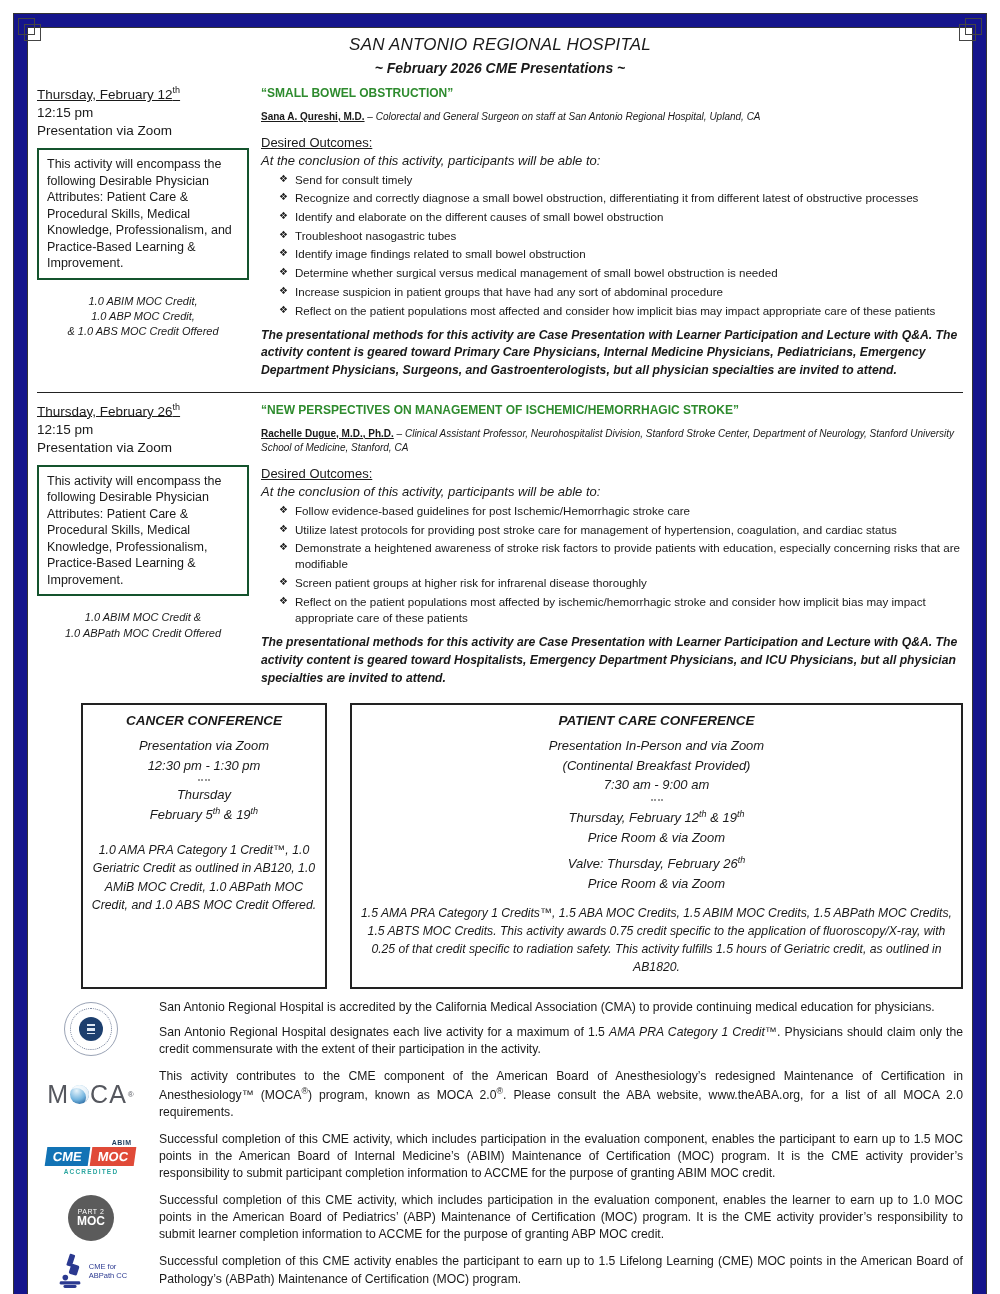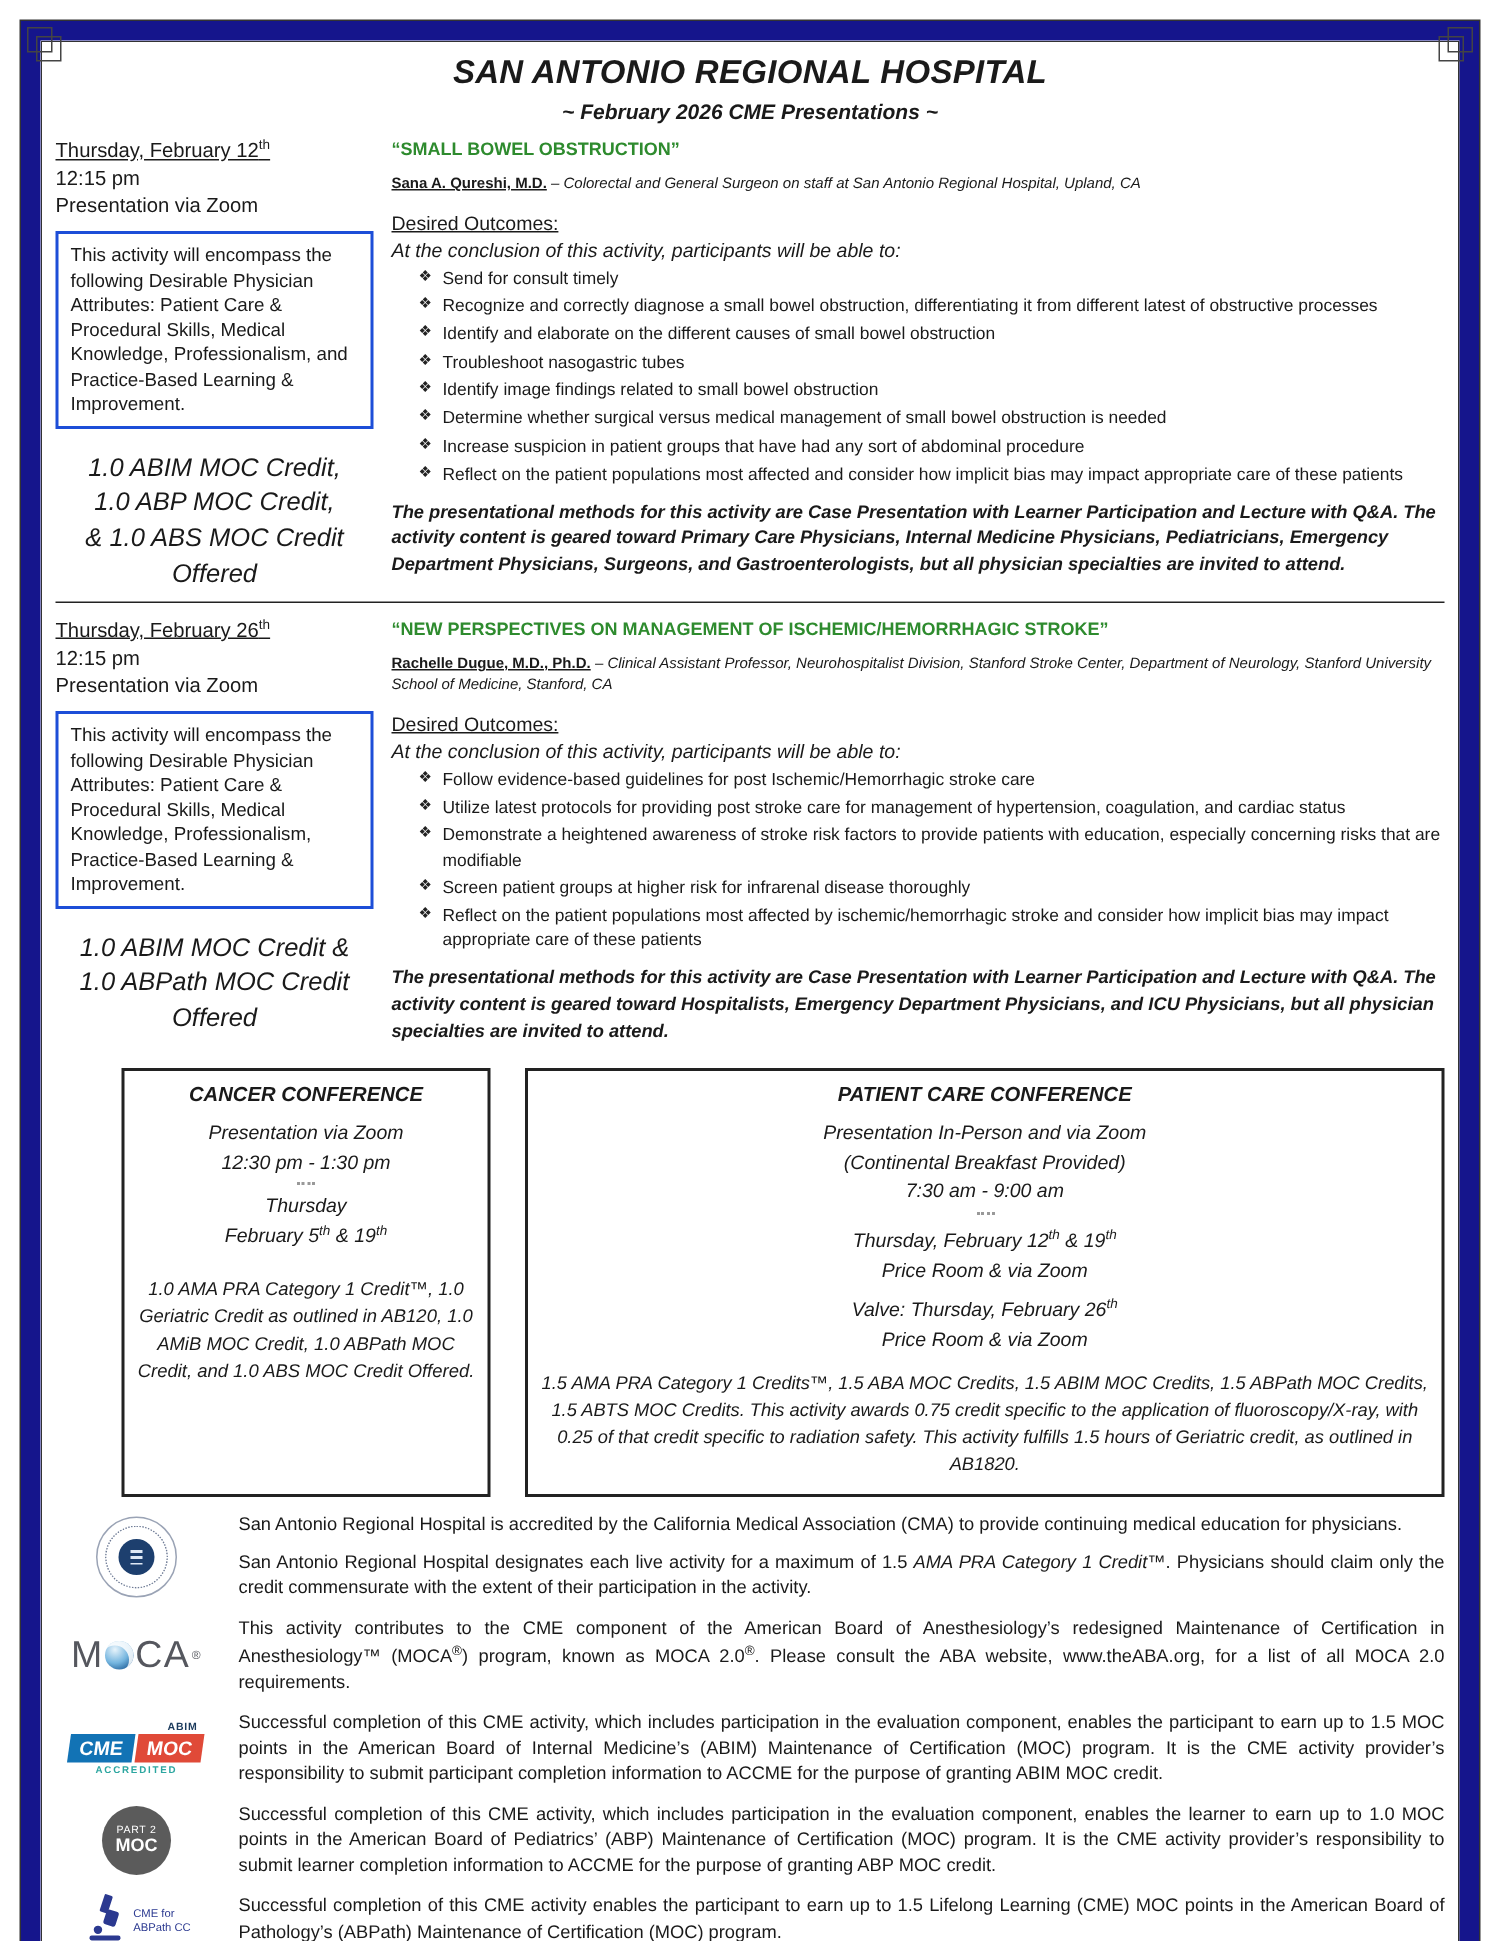--- a/index.html
+++ b/index.html
@@ -5,29 +5,29 @@
   html,body{margin:0;padding:0;background:#fff;}
   body{width:1000px;font-family:"Liberation Sans",sans-serif;color:#1a1a1a;-webkit-font-smoothing:antialiased;}
   .page{position:relative;margin:14px 14px 18px 14px;}
   .frame{position:relative;border:13px solid #15158c;box-shadow:0 0 0 1px #333, inset 0 0 0 1px #333;}
   .corner{position:absolute;width:15px;height:15px;border:1px solid #444;background:transparent;z-index:3;}
   .corner::after{content:"";position:absolute;width:15px;height:15px;border:1px solid #444;left:5px;top:5px;}
   .corner.tl{left:-9px;top:-9px;} .corner.tr{right:-9px;top:-9px;transform:scaleX(-1);}
   .inner{padding:6px 10px 10px 10px;}
   
   .hdr{text-align:center;margin-top:2px;}
-  .hdr-title{font-size:22px;font-weight:bold;font-style:italic;letter-spacing:.2px;}
+  .hdr-title{font-size:17px;font-weight:normal;font-style:italic;letter-spacing:.2px;}
   .hdr-sub{font-size:14px;font-weight:bold;font-style:italic;margin-top:5px;}
   
   .session{display:grid;grid-template-columns:212px 1fr;column-gap:12px;margin-top:8px;}
   .sess-left{font-size:13.5px;line-height:1.35;}
   .sess-date{text-decoration:underline;}
   .sess-date sup{font-size:9px;}
-  .attr-box{border:2px solid #1d4ed8;padding:6px 8px;margin-top:8px;font-size:12.5px;line-height:1.32;}
-  .credits{font-style:italic;text-align:center;font-size:17px;margin-top:14px;line-height:1.4;white-space:pre-line;}
+  .attr-box{border:2px solid #14532d;padding:6px 8px;margin-top:8px;font-size:12.5px;line-height:1.32;}
+  .credits{font-style:italic;text-align:center;font-size:11px;margin-top:14px;line-height:1.4;white-space:pre-line;}
   .sess-title{color:#2e8b2e;font-weight:bold;font-size:12px;margin:2px 0 10px 0;}
   .speaker{font-size:10px;line-height:1.45;margin-bottom:10px;}
   .speaker .name{font-weight:bold;text-decoration:underline;}
   .speaker .desc{font-style:italic;}
   .out-head{font-weight:normal;text-decoration:underline;font-size:13px;margin-bottom:3px;}
   .out-intro{font-style:italic;font-size:13px;margin-bottom:4px;}
   ul.outcomes{list-style:none;margin:0 0 6px 0;padding:0 0 0 18px;}
   ul.outcomes li{font-size:11.6px;line-height:1.4;padding-left:16px;position:relative;margin-bottom:2.5px;}
   ul.outcomes li::before{content:"\2756";position:absolute;left:0;top:0;font-size:10px;color:#222;}
   .methods{font-weight:bold;font-style:italic;font-size:12.2px;line-height:1.45;margin:8px 0 6px 0;}

